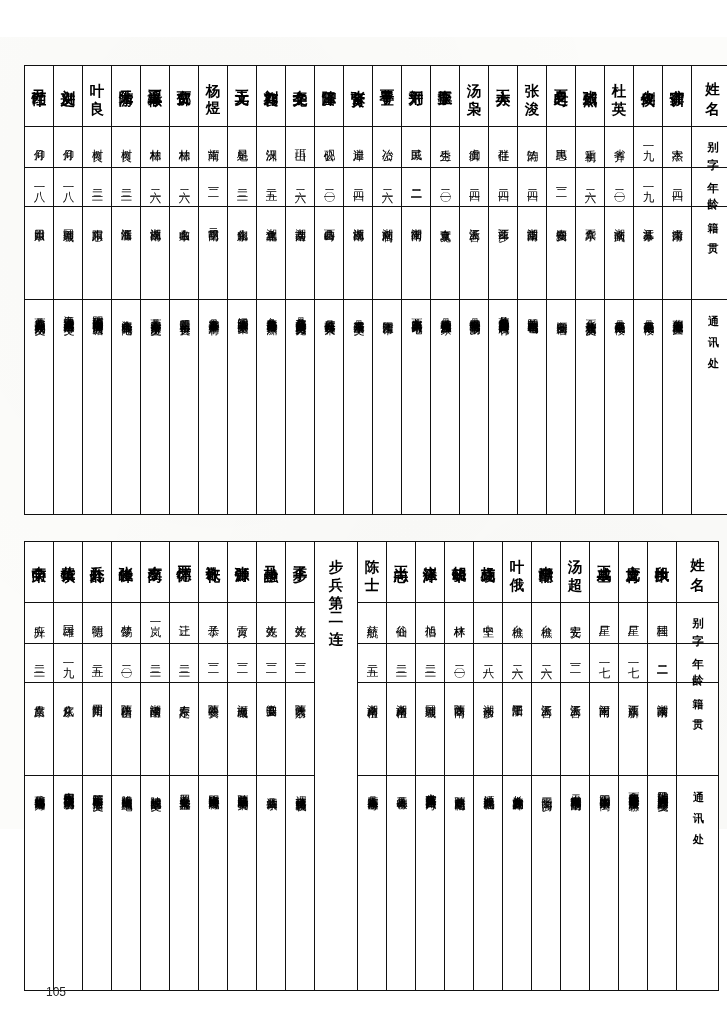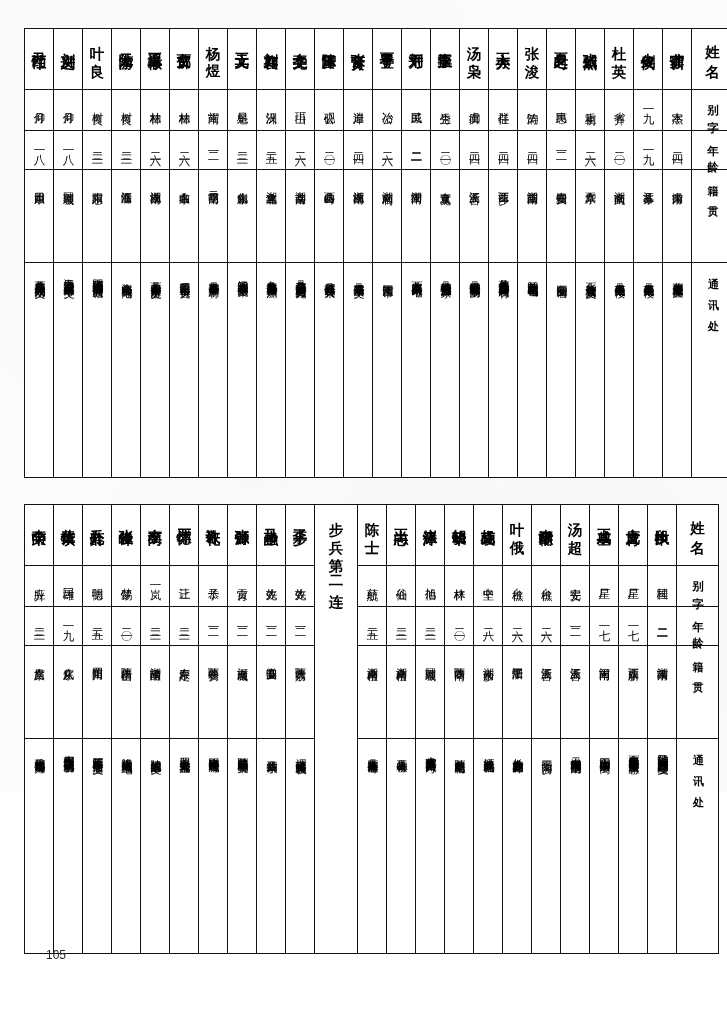--- a/index.html
+++ b/index.html
@@ -7,20 +7,21 @@
     width:727px;height:1024px;
     background:#ffffff;
     font-family:"DejaVu Sans","Liberation Sans",sans-serif;
     color:#000;
     overflow:hidden;
   }
   .page{
     position:relative;
     width:727px;height:792px;
     background:#f0abfc;
+    margin-top:37px;
   }
   
   .paper-tone{
     position:absolute;inset:0;
     background:
       radial-gradient(ellipse at 30% 20%, rgba(0,0,0,0.015), rgba(0,0,0,0) 60%),
       radial-gradient(ellipse at 80% 80%, rgba(0,0,0,0.02), rgba(0,0,0,0) 65%),
       #fcfcfa;
     pointer-events:none;
   }

